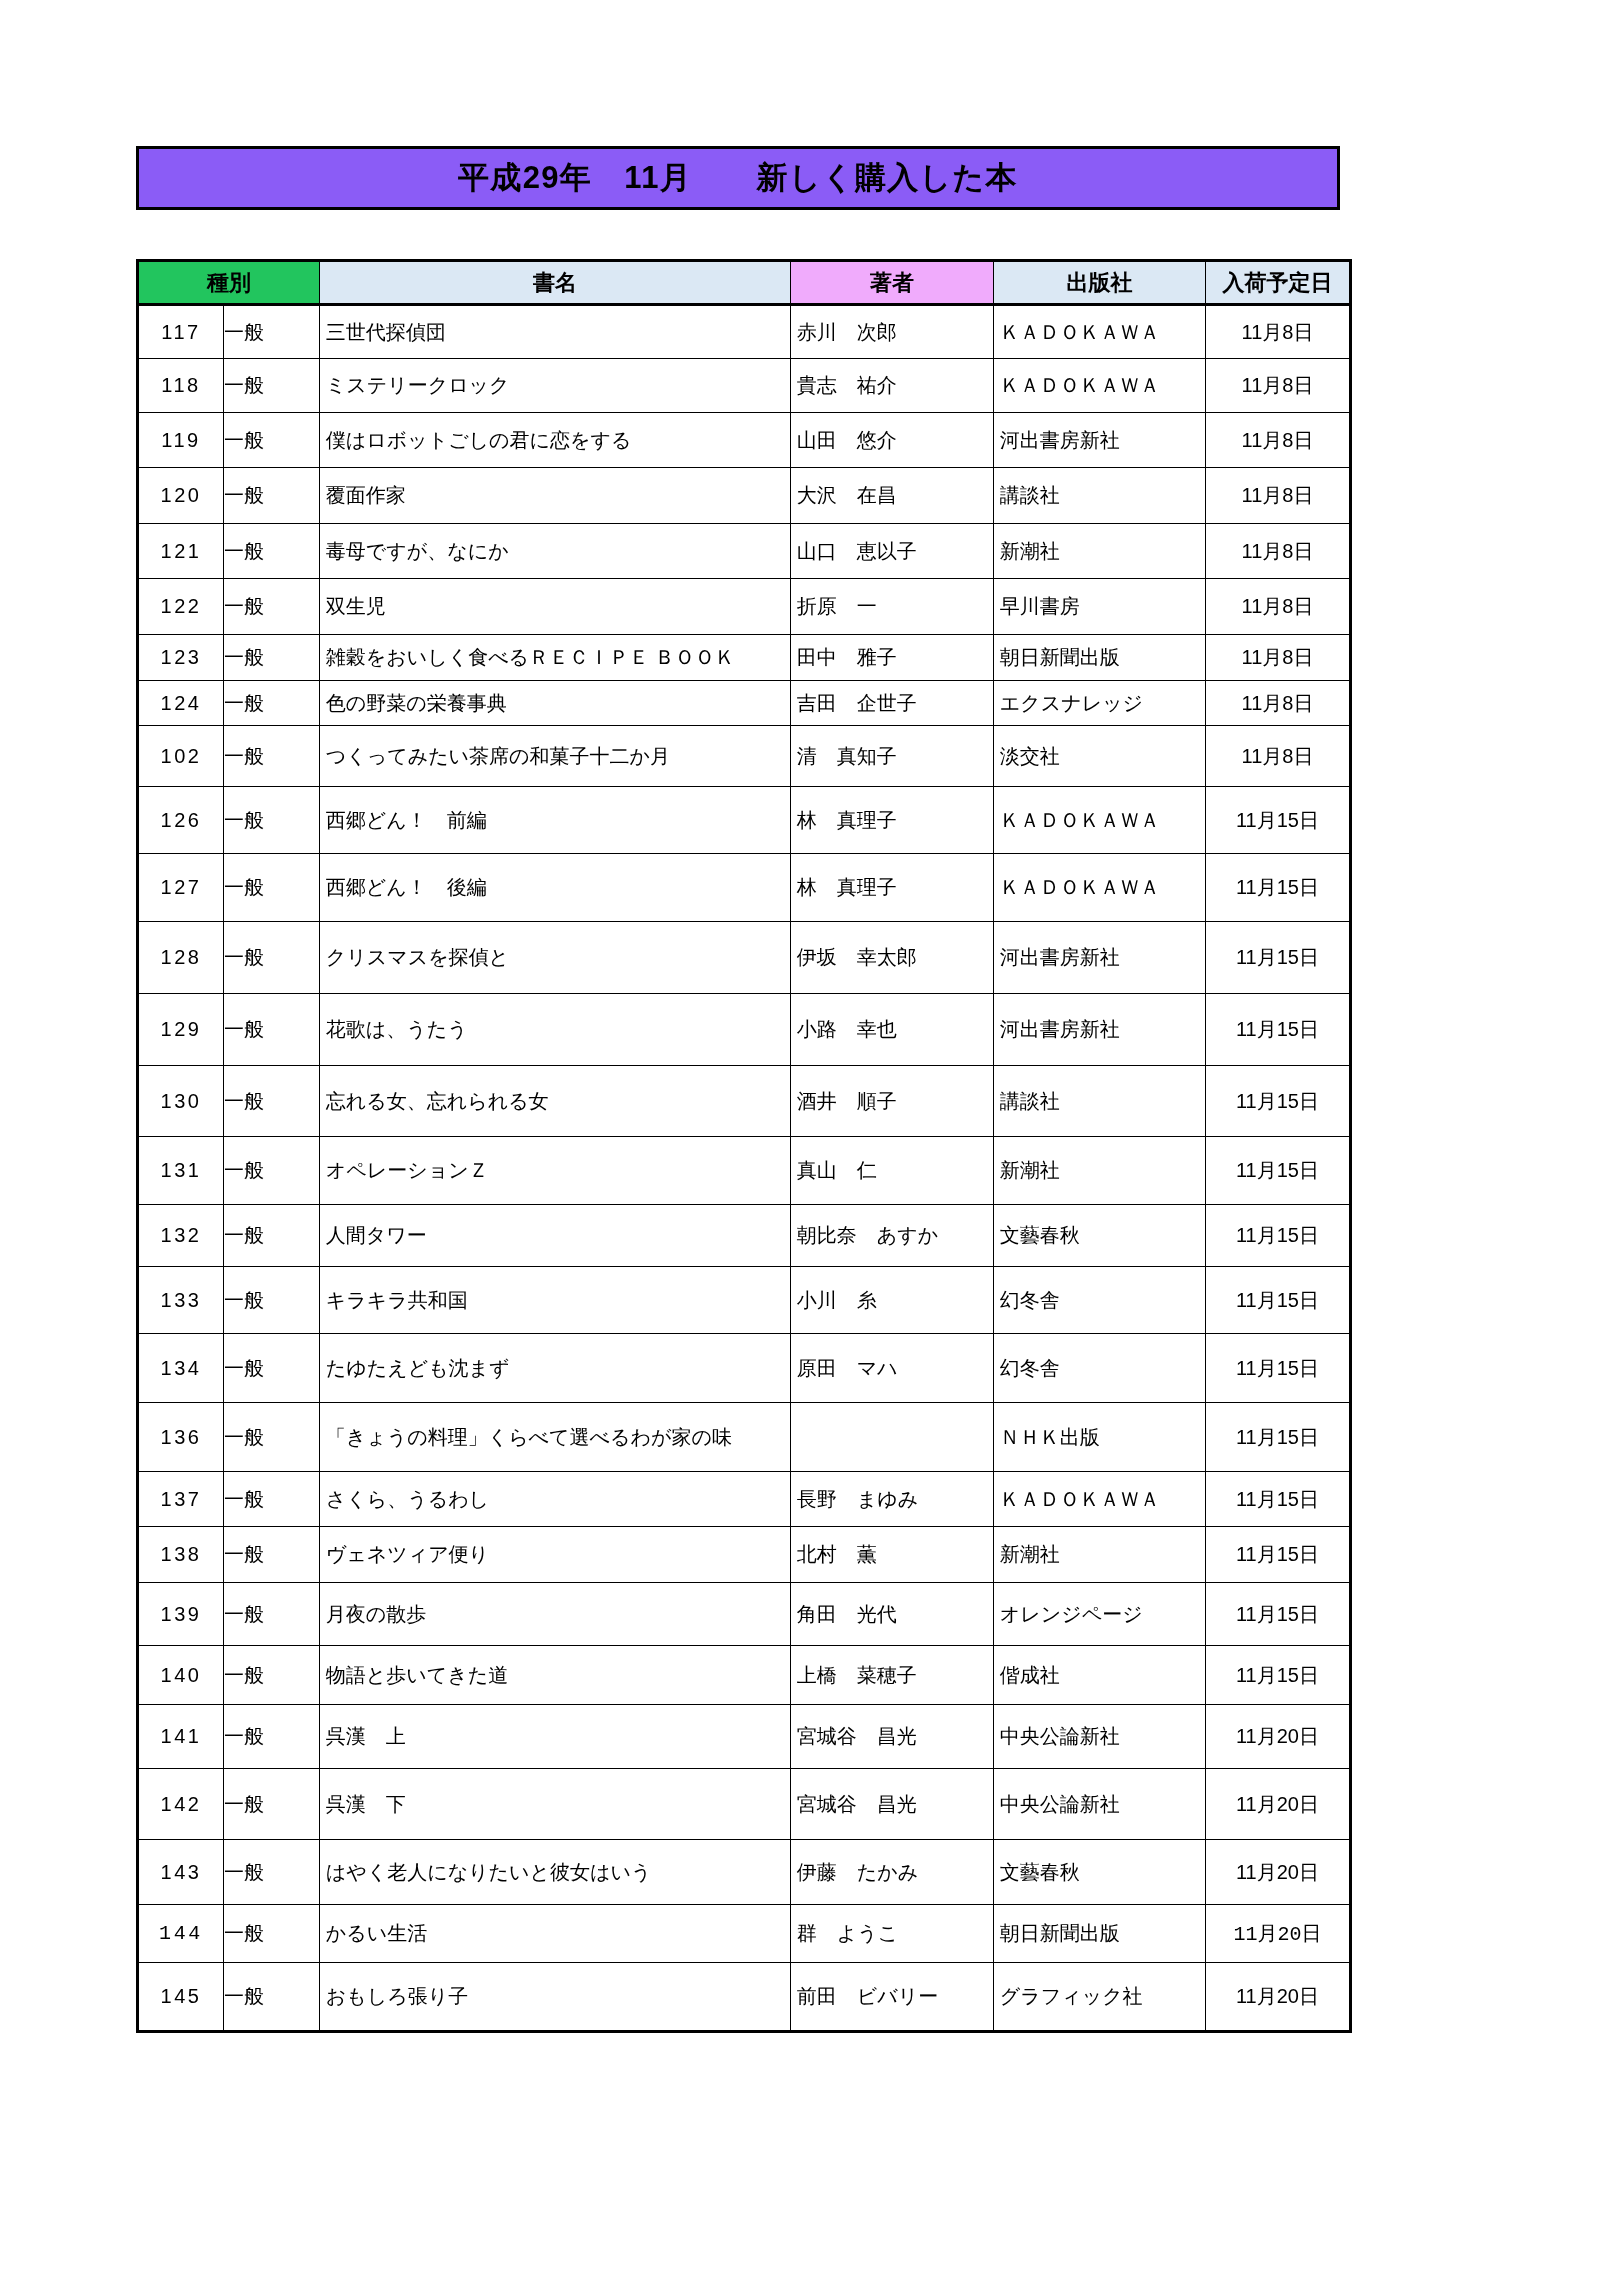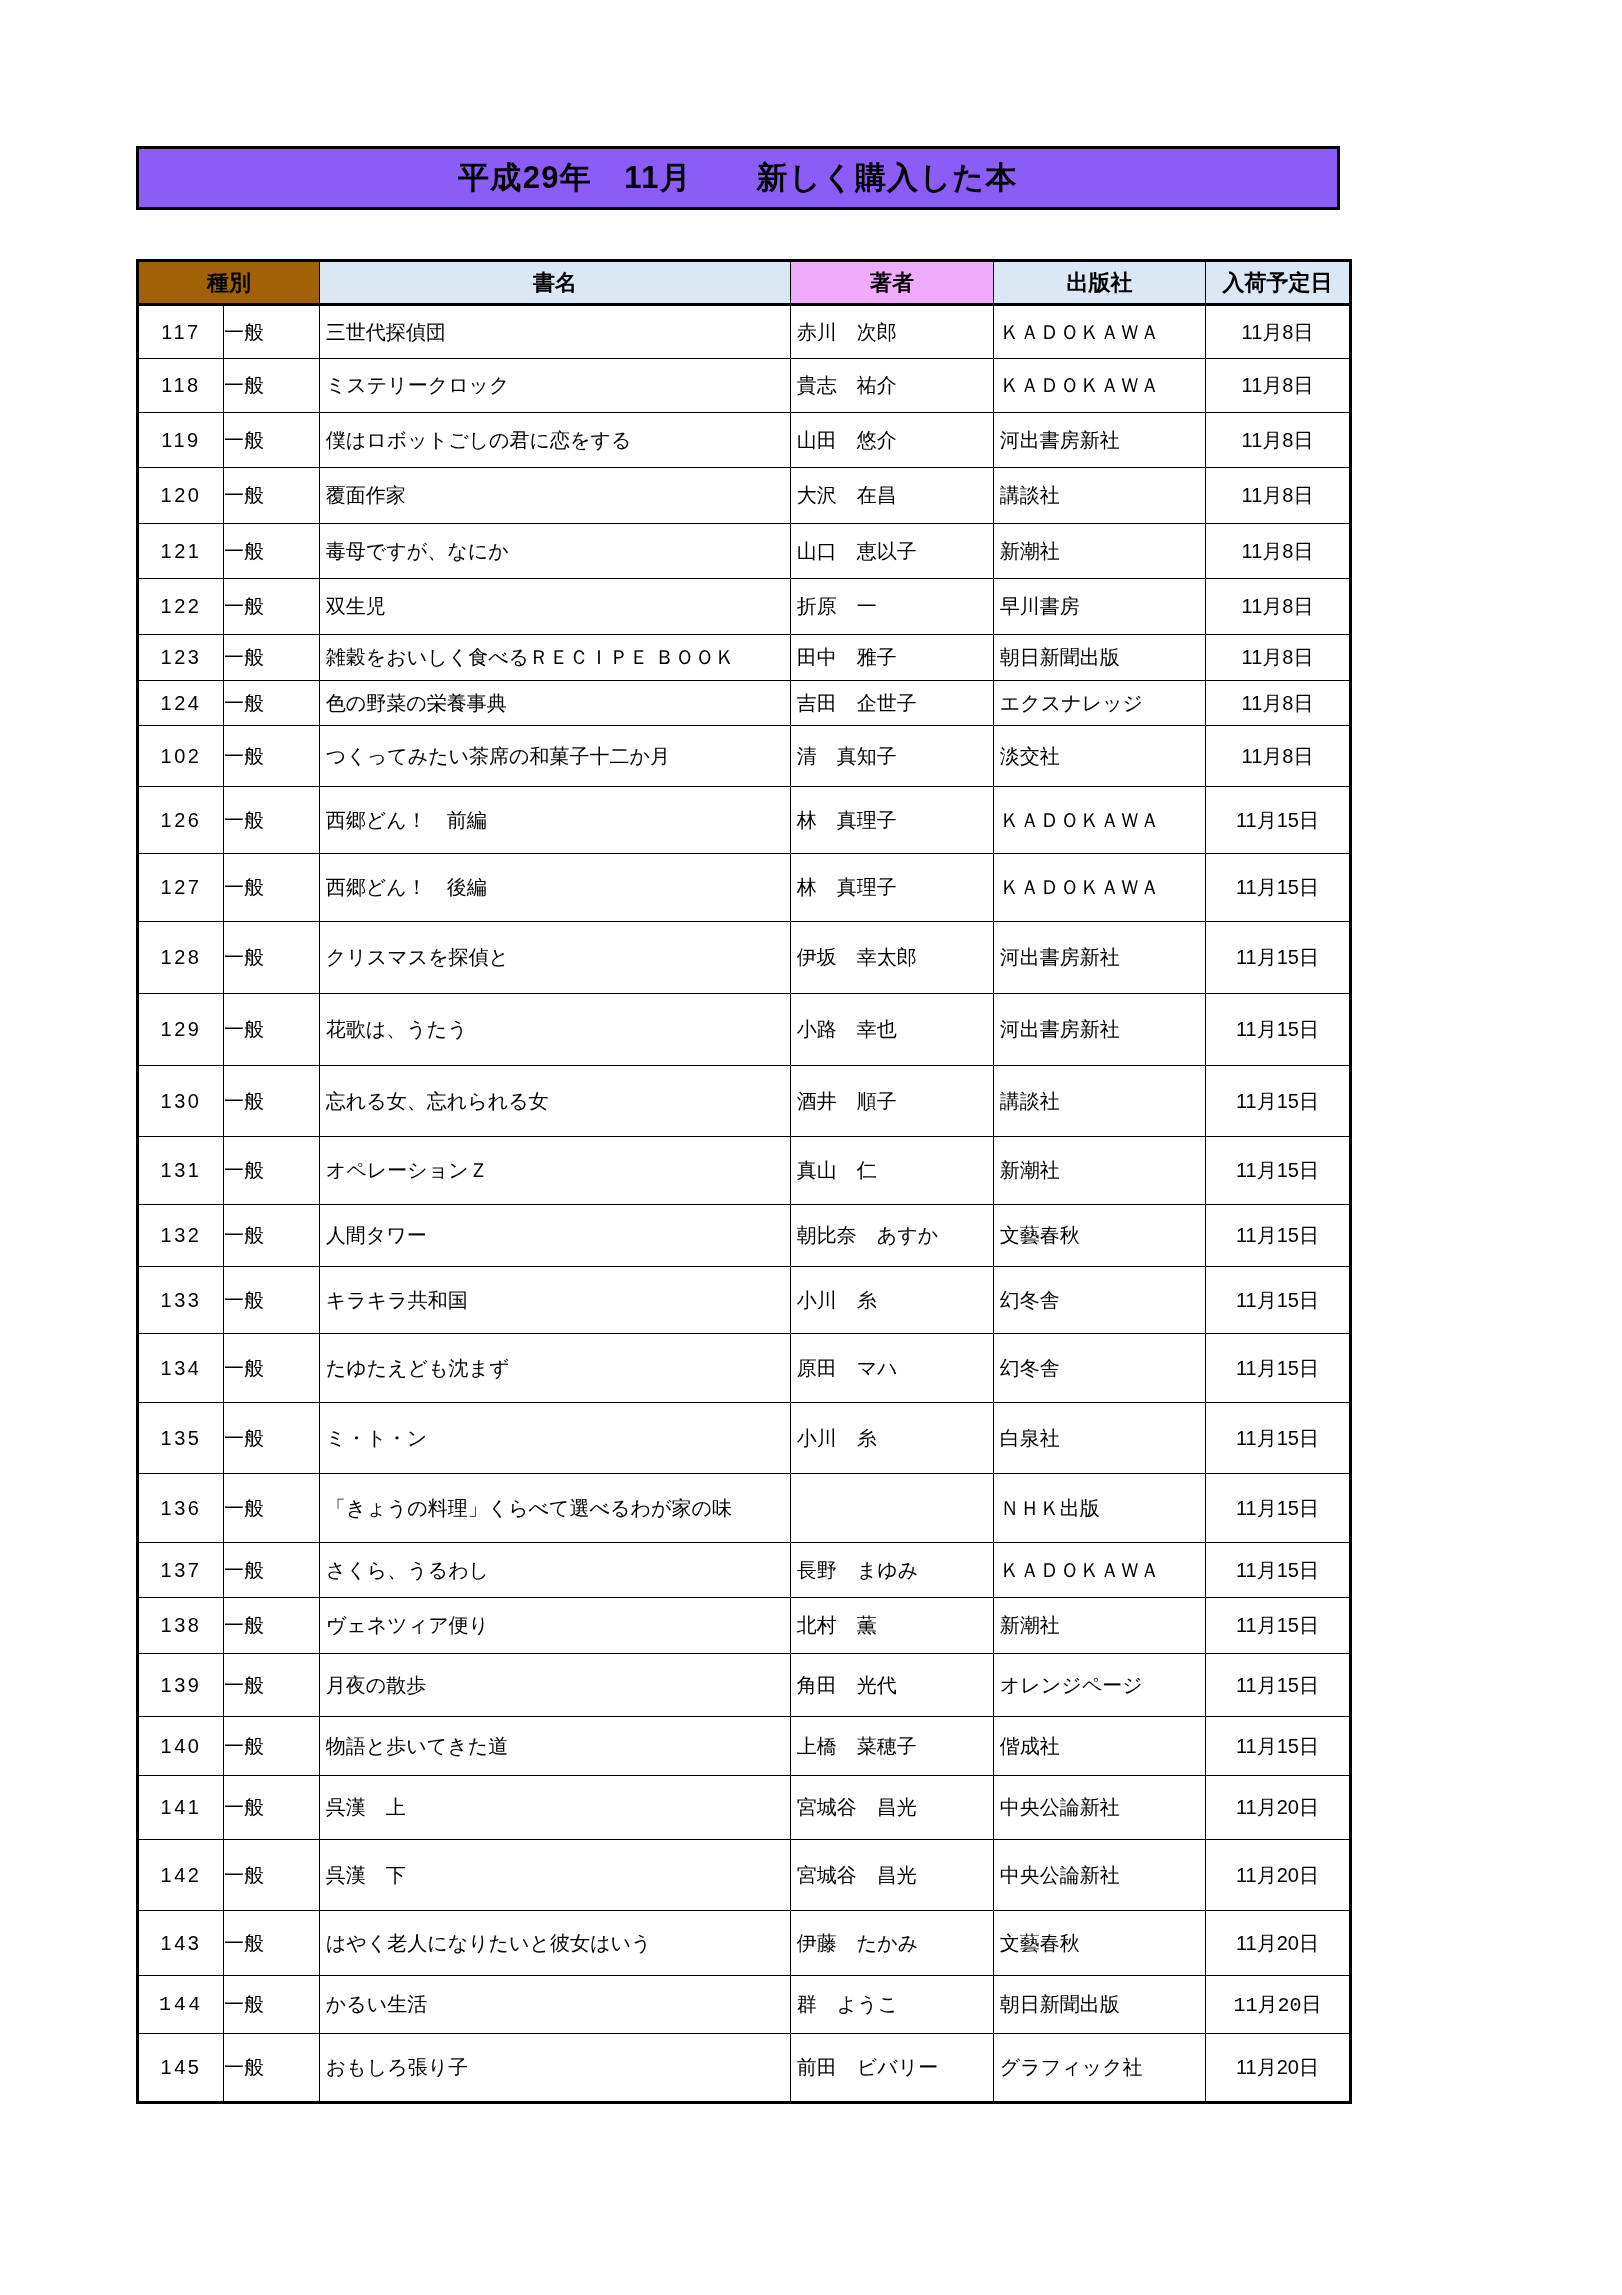--- a/index.html
+++ b/index.html
@@ -83,21 +83,21 @@
     <colgroup>
       <col style="width:86px">
       <col style="width:96px">
       <col style="width:471px">
       <col style="width:203px">
       <col style="width:212px">
       <col style="width:145px">
     </colgroup>
     <thead>
       <tr>
-        <th colspan="2" style="background: #a16207; margin-top: 38px;">種別</th>
+        <th colspan="2" style="background: #22c55e; margin-top: 38px;">種別</th>
         <th style="background: rgb(219, 232, 244);">書名</th>
         <th style="background: #f0abfc;">著者</th>
         <th style="background: rgb(219, 232, 244);">出版社</th>
         <th style="background: rgb(219, 232, 244);">入荷予定日</th>
       </tr>
     </thead>
     <tbody>
         <tr style="height: 54px;">
       <td class="c-num">117</td>
       <td class="c-type">一般</td>
@@ -235,28 +235,20 @@
       <td class="c-date">11月15日</td>
     </tr>
         <tr style="height: 69px;">
       <td class="c-num">134</td>
       <td class="c-type">一般</td>
       <td class="c-title">たゆたえども沈まず</td>
       <td class="c-author">原田　マハ</td>
       <td class="c-pub">幻冬舎</td>
       <td class="c-date">11月15日</td>
     </tr>
-        <tr style="height: 71px;">
-      <td class="c-num">135</td>
-      <td class="c-type">一般</td>
-      <td class="c-title">ミ・ト・ン</td>
-      <td class="c-author">小川　糸</td>
-      <td class="c-pub">白泉社</td>
-      <td class="c-date">11月15日</td>
-    </tr>
         <tr style="height: 69px;">
       <td class="c-num">136</td>
       <td class="c-type">一般</td>
       <td class="c-title">「きょうの料理」くらべて選べるわが家の味</td>
       <td class="c-author"></td>
       <td class="c-pub">ＮＨＫ出版</td>
       <td class="c-date">11月15日</td>
     </tr>
         <tr style="height: 55px;">
       <td class="c-num">137</td>

